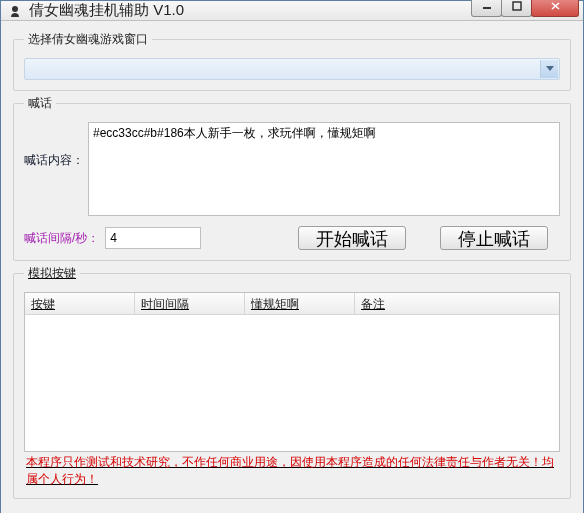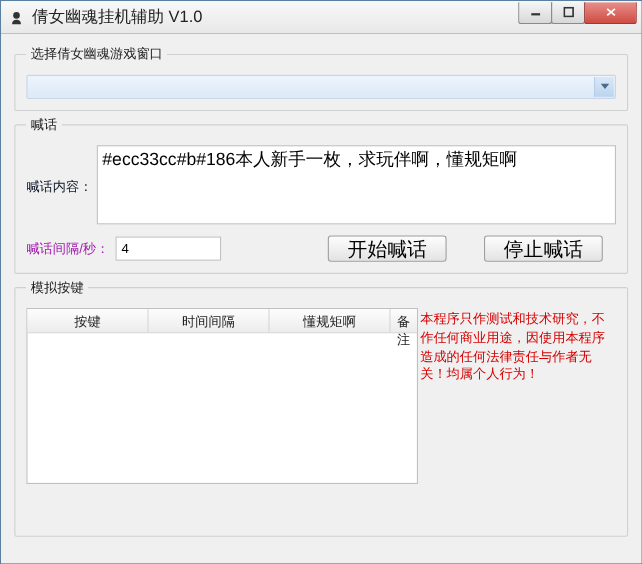--- a/index.html
+++ b/index.html
@@ -110,26 +110,26 @@
     align-items: flex-start;
     gap: 4px;
   }
   .label {
     color: #0f172a;
     white-space: nowrap;
     padding-top: 30px;
   }
   textarea.content {
     flex: 1;
-    height: 72px;
+    height: 94px;
     resize: none;
     border: 1px solid #c0c0c0;
     padding: 2px 4px;
     font-family: inherit;
-    font-size: 16px;
+    font-size: 12px;
     background: #fff;
     outline: none;
   }
   .shout-row2 {
     display: flex;
     align-items: center;
     gap: 6px;
   }
   .label2 { color:#a21caf; white-space:nowrap; }
   input.interval {
@@ -151,21 +151,20 @@
     border-radius: 3px;
     font-family: Liberation Serif, serif;
     font-size: 18px;
     cursor: pointer;
     padding: 0;
   }
   .keysbox {
     height: 160px;
     border: 1px solid #c0c0c0;
     background: #fff;
-    text-align: center;
   }
   .colhdr {
     display: flex;
     height: 22px;
     background: linear-gradient(to bottom, #fdfdfd, #ececec);
     border-bottom: 1px solid #d6d6d6;
   }
   .colhdr .col {
     border-right: 1px solid #d6d6d6;
     padding: 3px 6px;
@@ -239,21 +238,21 @@
           <input class="interval" type="text" value="4" style="">
           <span class="spacer"></span>
           <button class="btn">开始喊话</button>
           <span style="width:22px"></span>
           <button class="btn">停止喊话</button>
           <span style="width:6px"></span>
         </div>
       </div>
     </fieldset>
 
-    <fieldset class="group" style="flex:1; display:flex; ">
+    <fieldset class="group" style="flex:1; display:flex; flex-direction:column;text-decoration:underline;">
       <legend>模拟按键</legend>
       <div class="keysbox">
         <div class="colhdr">
           <div class="col c0">按键</div>
           <div class="col c1">时间间隔</div>
           <div class="col c2">懂规矩啊</div>
           <div class="col c3">备注</div>
         </div>
       </div>
       <div class="disclaimer">本程序只作测试和技术研究，不作任何商业用途，因使用本程序造成的任何法律责任与作者无关！均属个人行为！</div>

